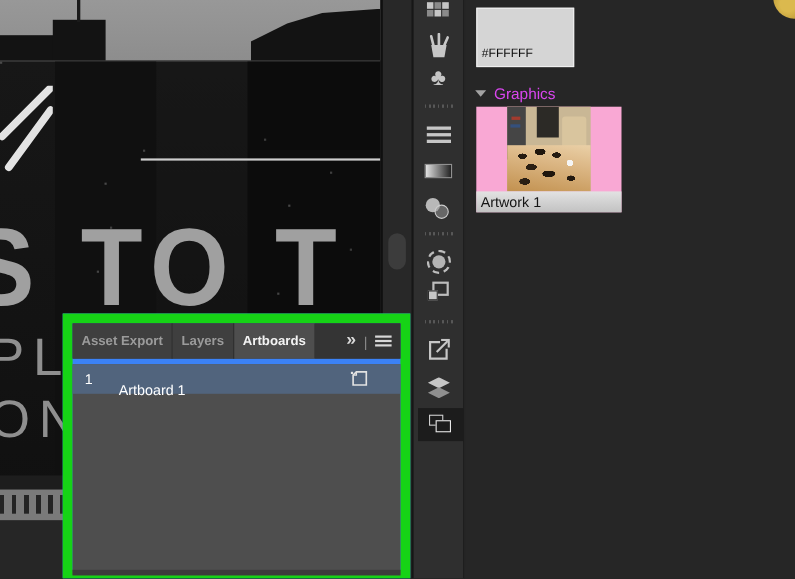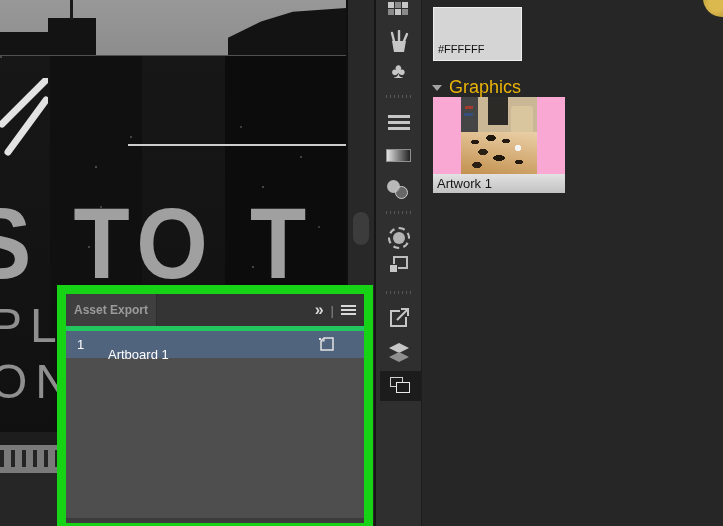--- a/index.html
+++ b/index.html
@@ -74,21 +74,21 @@
   .ab-icon .front{position:absolute;left:6px;top:5px;width:14px;height:11px;border:1.5px solid #e8e8e8;background:#1c1c1c;}
 
   
   .right-panel{position:absolute;left:423px;top:0;width:300px;height:516px;background:#262626;}
   .swatch{position:absolute;left:10px;top:7px;width:89px;height:54px;background:#d5d5d5;
       border:1px solid #efefef;}
   .swatch-label{position:absolute;left:4px;bottom:5px;font-size:11px;color:#0d0d0d;}
   .graphics-header{position:absolute;left:9px;top:77px;display:flex;align-items:center;gap:7px;}
   .tri-down{width:0;height:0;border-left:5px solid transparent;border-right:5px solid transparent;
       border-top:6px solid #a3a3a3;}
-  .graphics-label{font-size:18px;color:#eab308;}
+  .graphics-label{font-size:14px;color:#d946ef;}
   .artwork{position:absolute;left:10px;top:97px;width:132px;height:96px;background:#f9a8d4;}
   .art-photo{position:absolute;left:28px;top:0;width:76px;height:77px;background:#c9b795;overflow:hidden;}
   .ap-fridge{position:absolute;left:0;top:0;width:17px;height:48px;background:#454545;}
   .ap-magnet-r{position:absolute;left:4px;top:9px;width:8px;height:3px;background:#a33b2e;}
   .ap-magnet-b{position:absolute;left:3px;top:16px;width:9px;height:3px;background:#35507c;}
   .ap-window{position:absolute;left:27px;top:0;width:20px;height:28px;background:#2c2a26;}
   .ap-chair{position:absolute;right:4px;top:9px;width:22px;height:40px;background:#d9c59e;border-radius:3px 3px 0 0;}
   .ap-table{position:absolute;left:0;bottom:0;width:76px;height:42px;
       background:
         radial-gradient(circle 3px at 57px 16px,#f5f5f5 97%,transparent),
@@ -106,21 +106,21 @@
 
   
   .watermark{position:absolute;right:22px;top:476px;font-size:19px;font-weight:bold;
       letter-spacing:2px;color:#8d1111;white-space:nowrap;}
   .gold-orb{position:absolute;left:703px;top:-21px;width:38px;height:38px;border-radius:50%;
       background:radial-gradient(circle at 35% 65%,#dfc express 0,#dbb94e 30%,#a8842a 70%,#7a5c15 100%);
       background:radial-gradient(circle at 35% 65%,#dbb94e 20%,#a8842a 70%,#7a5c15 100%);}
 
   
   .green-panel{position:absolute;left:57px;top:285px;width:316px;height:242px;
-      border:9px solid #16d316;background:#22c55e;}
+      border:9px solid #16d316;background:#3b82f6;}
   .tabbar{position:relative;display:flex;height:32px;background:#363636;align-items:stretch;}
   .tab{padding:0 8px;font-size:12px;font-weight:bold;line-height:32px;color:#9b9b9b;
       background:#3f3f3f;border-right:1px solid #2d2d2d;white-space:nowrap;}
   .tab.active{background:#4e4e4e;color:#f3f3f3;border-right:none;}
   .tab-extras{flex:1;display:flex;align-items:center;justify-content:flex-end;gap:7px;
       padding-right:8px;background:#343434;}
   .chevrons{font-size:16px;font-weight:bold;color:#d8d8d8;line-height:1;}
   .vbar{color:#8a8a8a;font-size:13px;}
   .hamburger div{width:15px;height:2px;background:#d8d8d8;margin:2px 0;}
   .panel-body{position:relative;height:calc(100% - 32px);background:#4e4e4e;}
@@ -263,20 +263,22 @@
         <span class="art-label">Artwork 1</span>
       </div>
     </div>
   </div>
 
   <div class="gold-orb"></div>
 
   <div class="green-panel">
     <div class="tabbar">
       <div class="tab">Asset Export</div>
+      <div class="tab">Layers</div>
+      <div class="tab active">Artboards</div>
       <div class="tab-extras">
         <span class="chevrons">»</span>
         <span class="vbar">|</span>
         <span class="hamburger">
             <div></div>
             <div></div>
             <div></div>
           </span>
       </div>
     </div>

